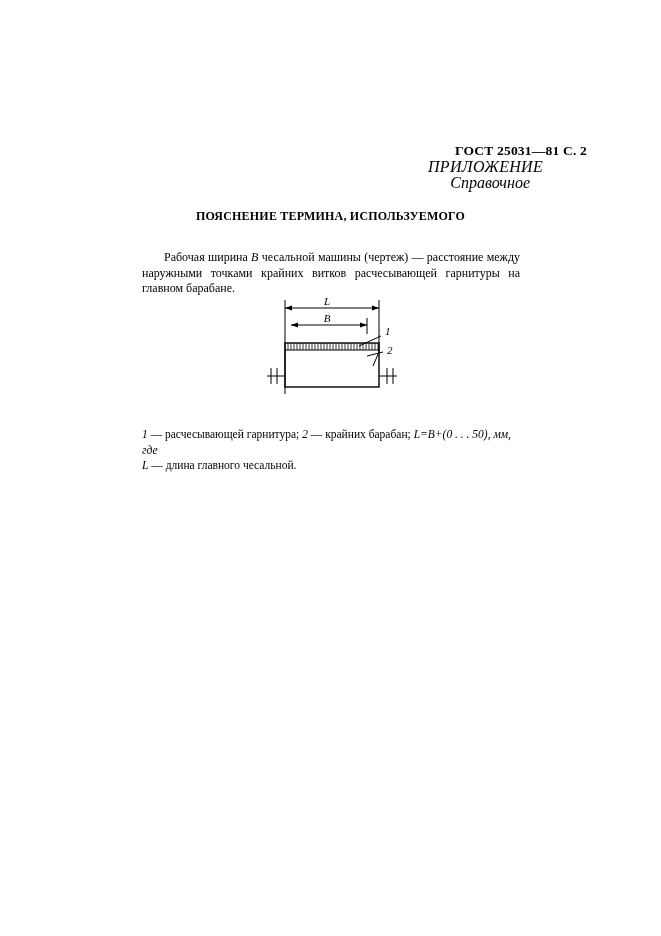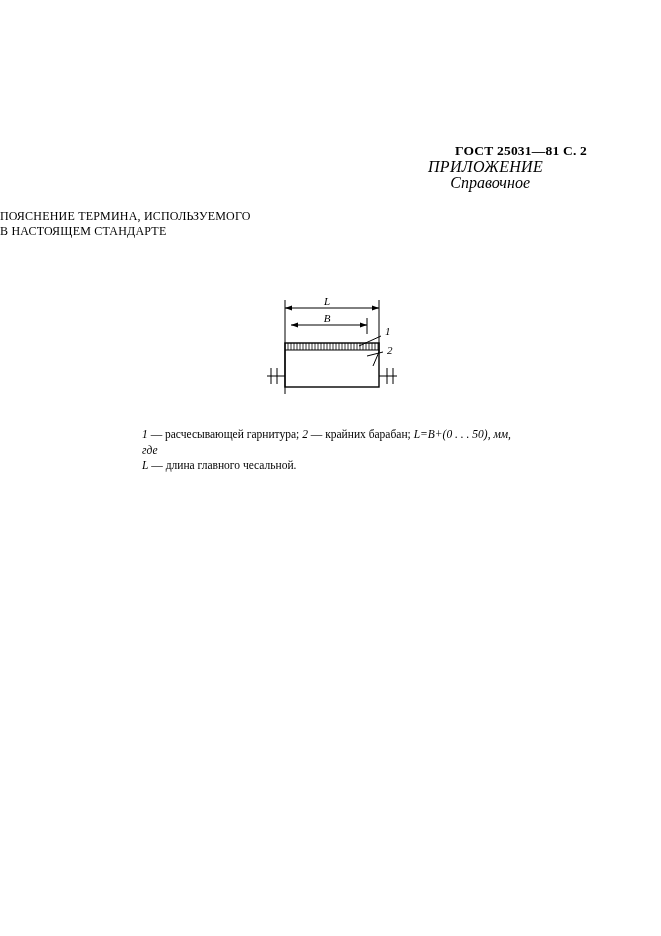--- a/index.html
+++ b/index.html
@@ -50,21 +50,22 @@
     font-style: italic;
     font-size: 16px;
     white-space: nowrap;
   }
 
   .title {
     position: absolute;
     top: 209px;
     left: 0;
     width: 661px;
-    font-weight: normal;
+    text-align: center;
+    font-weight: bold;
     font-size: 12px;
     line-height: 15px;
     letter-spacing: 0.2px;
   }
   .title .l2 { display: block; }
 
   .body-text {
     position: absolute;
     top: 250px;
     left: 142px;
@@ -101,23 +102,25 @@
 
 <div class="page">
 
   <div class="header-line">ГОСТ 25031—81 С. 2</div>
 
   <div class="appendix-word">ПРИЛОЖЕНИЕ</div>
   <div class="appendix-sub">Справочное</div>
 
   <div class="title">
     <span class="l1">ПОЯСНЕНИЕ ТЕРМИНА, ИСПОЛЬЗУЕМОГО</span>
-    <span class="l2">В НАСТОЯЩЕМ СТАНДАРТЕ</span>
-  </div>
-
+  </div>
+
+  <div class="body-text">
+    <span class="indent"></span><span>Рабочая ширина </span><span class="ital">B</span><span> чесальной машины (чертеж) — расстояние между наружными точками крайних витков расчесывающей гарнитуры на главном барабане.</span>
+  </div>
 
   <div class="figure">
     <svg width="150" height="120" viewBox="0 0 150 120" xmlns="http://www.w3.org/2000/svg">
       <g stroke="#000000" fill="none" stroke-width="1">
 
         <line x1="30" y1="6" x2="30" y2="100"></line>
 
         <line x1="124" y1="6" x2="124" y2="58"></line>
 
         <line x1="30" y1="14" x2="124" y2="14"></line>

